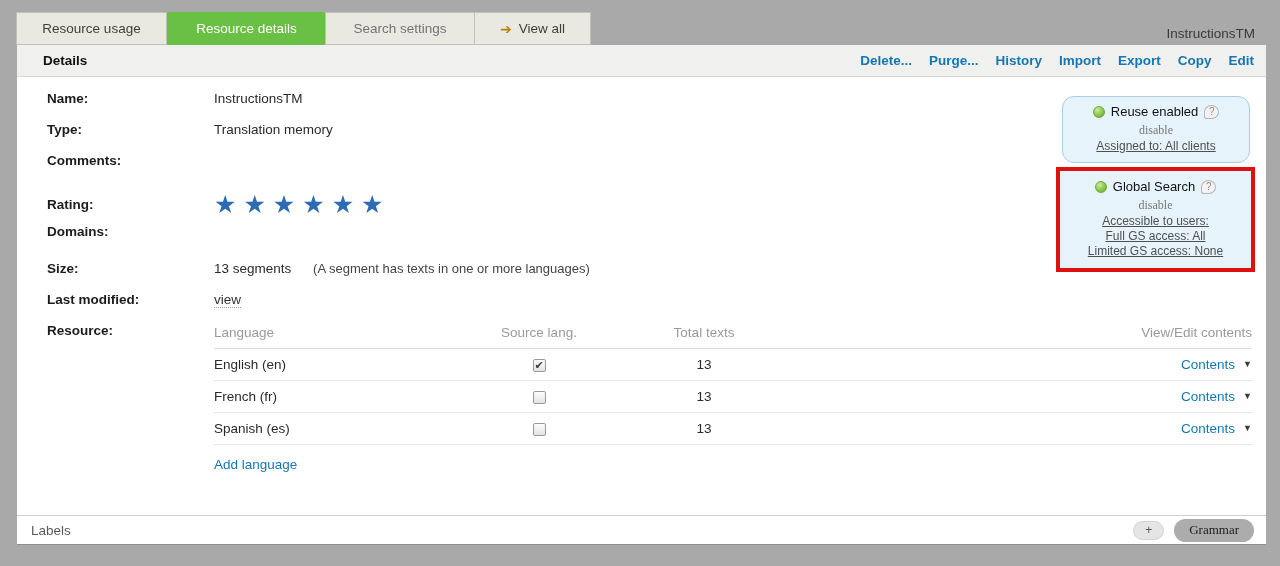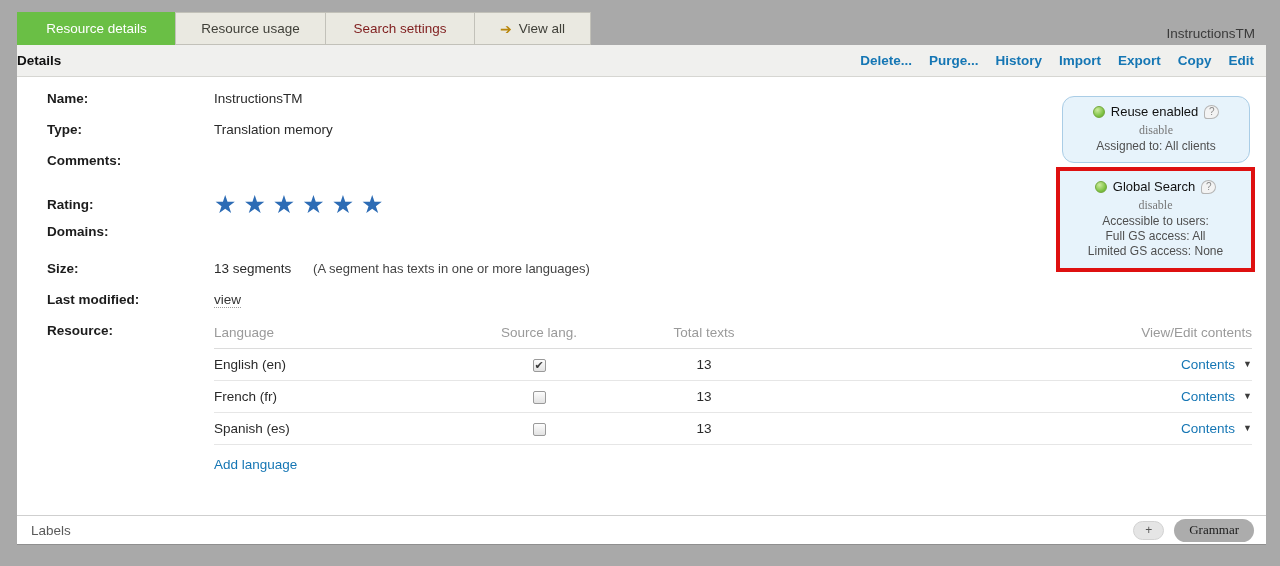--- a/index.html
+++ b/index.html
@@ -23,35 +23,35 @@
   }
   .tab {
     display:flex; align-items:center; justify-content:center;
     background:#eae9e1; border:1px solid #c2c1b9; margin-left:-1px;
     color:#3f3f38; cursor:pointer; gap:7px; padding:0 24px;
   }
   .tab.first { margin-left:0; }
   .tab.active {
     background:#6abf45; border:1px solid #6abf45; color:#fff;
   }
-  .tab.disabled { color:#7f1d1d; }
+  .tab.disabled { color:#737373; }
   .tab-rd { min-width:159px; }
   .tab-ru { min-width:151px; }
   .tab-ss { min-width:150px; }
   .tab-va { min-width:117px; }
   .arrow-icon { color:#b8860b; font-size:14px; line-height:1; }
   
   .panel {
     position:absolute; left:17px; top:45px; right:14px; bottom:21px;
     background:#fff; display:flex; flex-direction:column;
     border-bottom:1px solid #8f8f8f;
   }
   .details-bar {
     height:32px; background:#f0f0ee; border-bottom:1px solid #d6d6d2;
-    display:flex; align-items:center; padding:0 12px 0 0;
+    display:flex; align-items:center; padding:0 12px 0 26px;
     flex:0 0 auto;
   }
   .details-title { font-weight:bold; color:#111; }
   .details-actions { margin-left:auto; display:flex; gap:17px; }
   .action-link { color:#1576b4; font-weight:bold; cursor:pointer; white-space:nowrap; }
   
   .content { flex:1 1 auto; position:relative; padding:14px 14px 0 14px; overflow:hidden; }
   .frow { display:flex; align-items:baseline; min-height:31px; }
   .frow .lbl { width:183px; flex:0 0 183px; font-weight:bold; color:#1c1c1c; padding-left:16px; }
   .frow .val { flex:1; color:#2a2a2a; }
@@ -99,21 +99,21 @@
     background:radial-gradient(circle at 35% 30%, #cdeb9e, #7cc142 65%, #63a631);
     border:1px solid #73a83c; flex:0 0 auto;
   }
   .help-icon {
     width:15px; height:14px; border-radius:50% 50% 50% 20%;
     background:#f3f3f3; border:1px solid #b5b5b5; color:#8a8a8a;
     font-size:10px; display:inline-flex; align-items:center; justify-content:center;
     cursor:pointer; flex:0 0 auto;
   }
   .box-action { color:#777; margin-top:2px; cursor:pointer;font-family:Liberation Serif, serif; }
-  .box-link { color:#4f4f4f; display:block; line-height:15px; cursor:pointer; }
+  .box-link { color:#4f4f4f; text-decoration:underline; display:block; line-height:15px; cursor:pointer; }
   .box-links { margin-top:1px; }
   
   .footer {
     flex:0 0 29px; border-top:1px solid #cfcfcf; background:#fff;
     display:flex; align-items:center; padding:0 12px 0 14px;
   }
   .footer-label { color:#5a5a5a; }
   .footer-buttons { margin-left:auto; display:flex; align-items:center; gap:10px; }
   .pill-plus {
     width:31px; height:19px; border-radius:10px; border:1px solid #d2d2d2;
@@ -125,22 +125,22 @@
     color:#1c1c1c; font-size:13px; padding:0 15px; cursor:pointer;
     font-family:Liberation Serif, serif;
   }
 </style>
 </head>
 <body>
 
 <div class="top-title">InstructionsTM</div>
 
 <div class="tabs">
+  <div class="tab tab-ru">Resource usage</div>
   <div class="tab first active tab-rd">Resource details</div>
-  <div class="tab tab-ru">Resource usage</div>
   <div class="tab disabled tab-ss">Search settings</div>
   <div class="tab tab-va">
     <span class="arrow-icon">➔</span>
     <span>View all</span>
   </div>
 </div>
 
 <div class="panel">
 
   <div class="details-bar">

